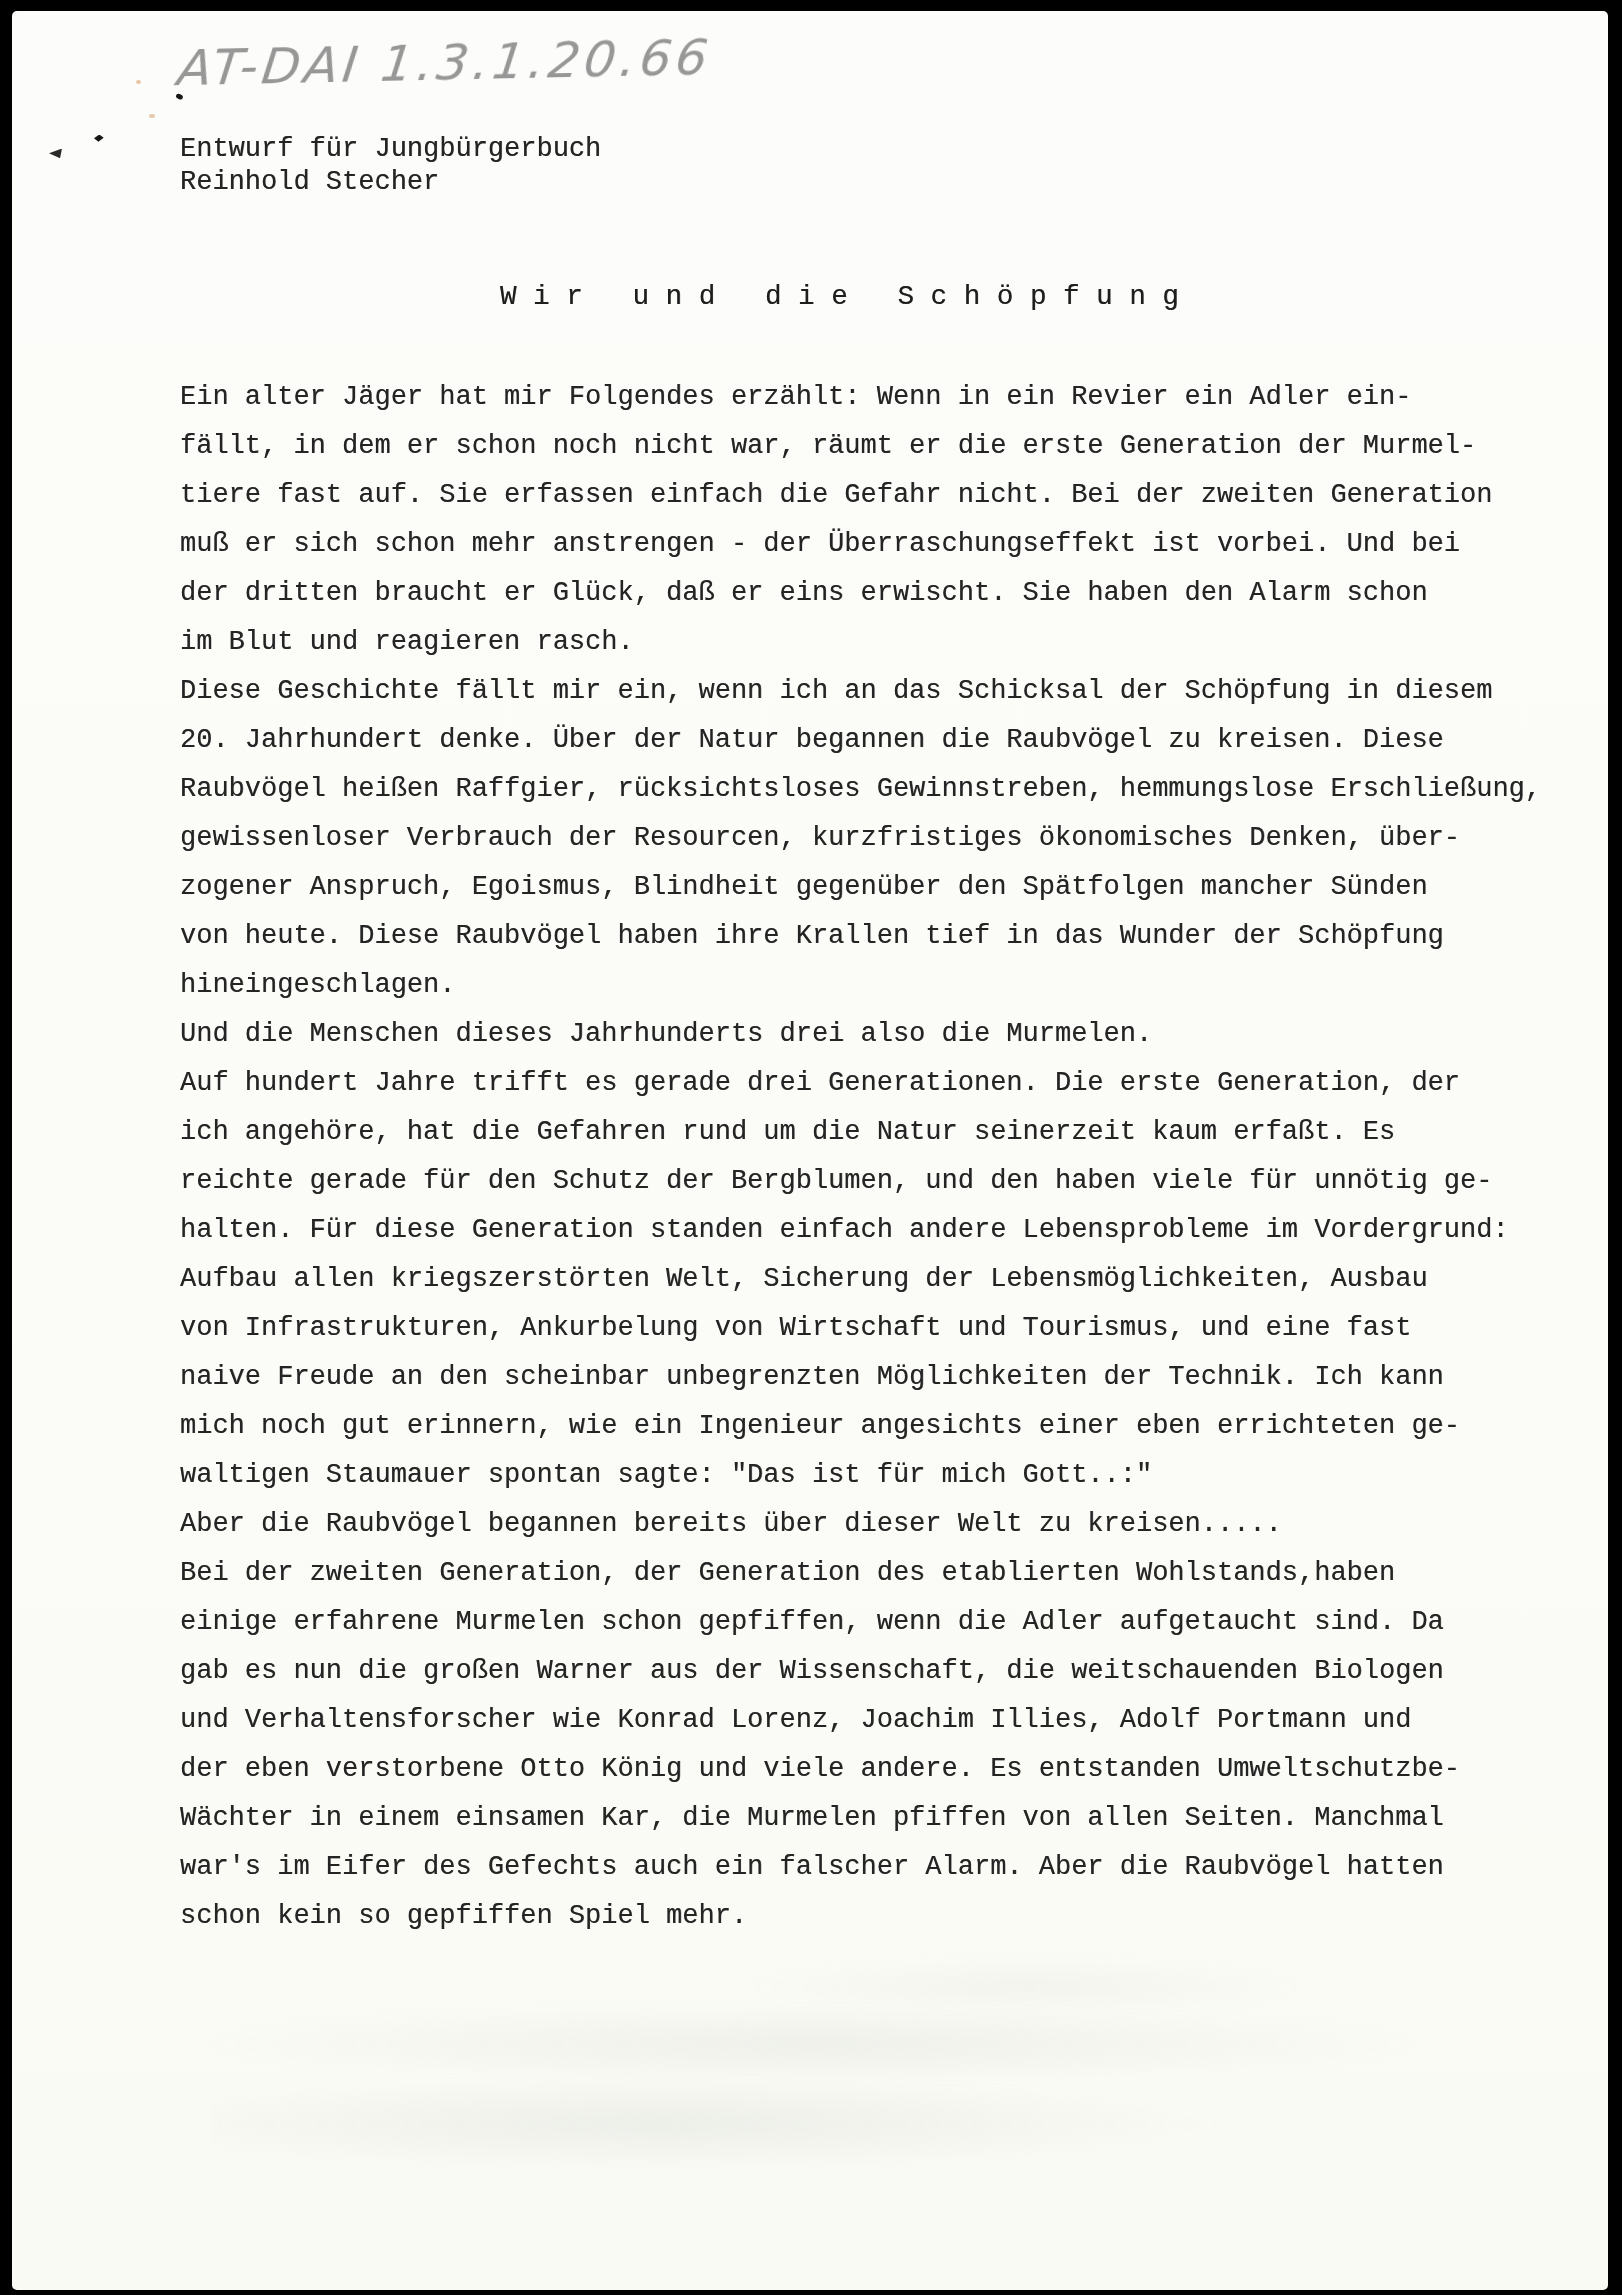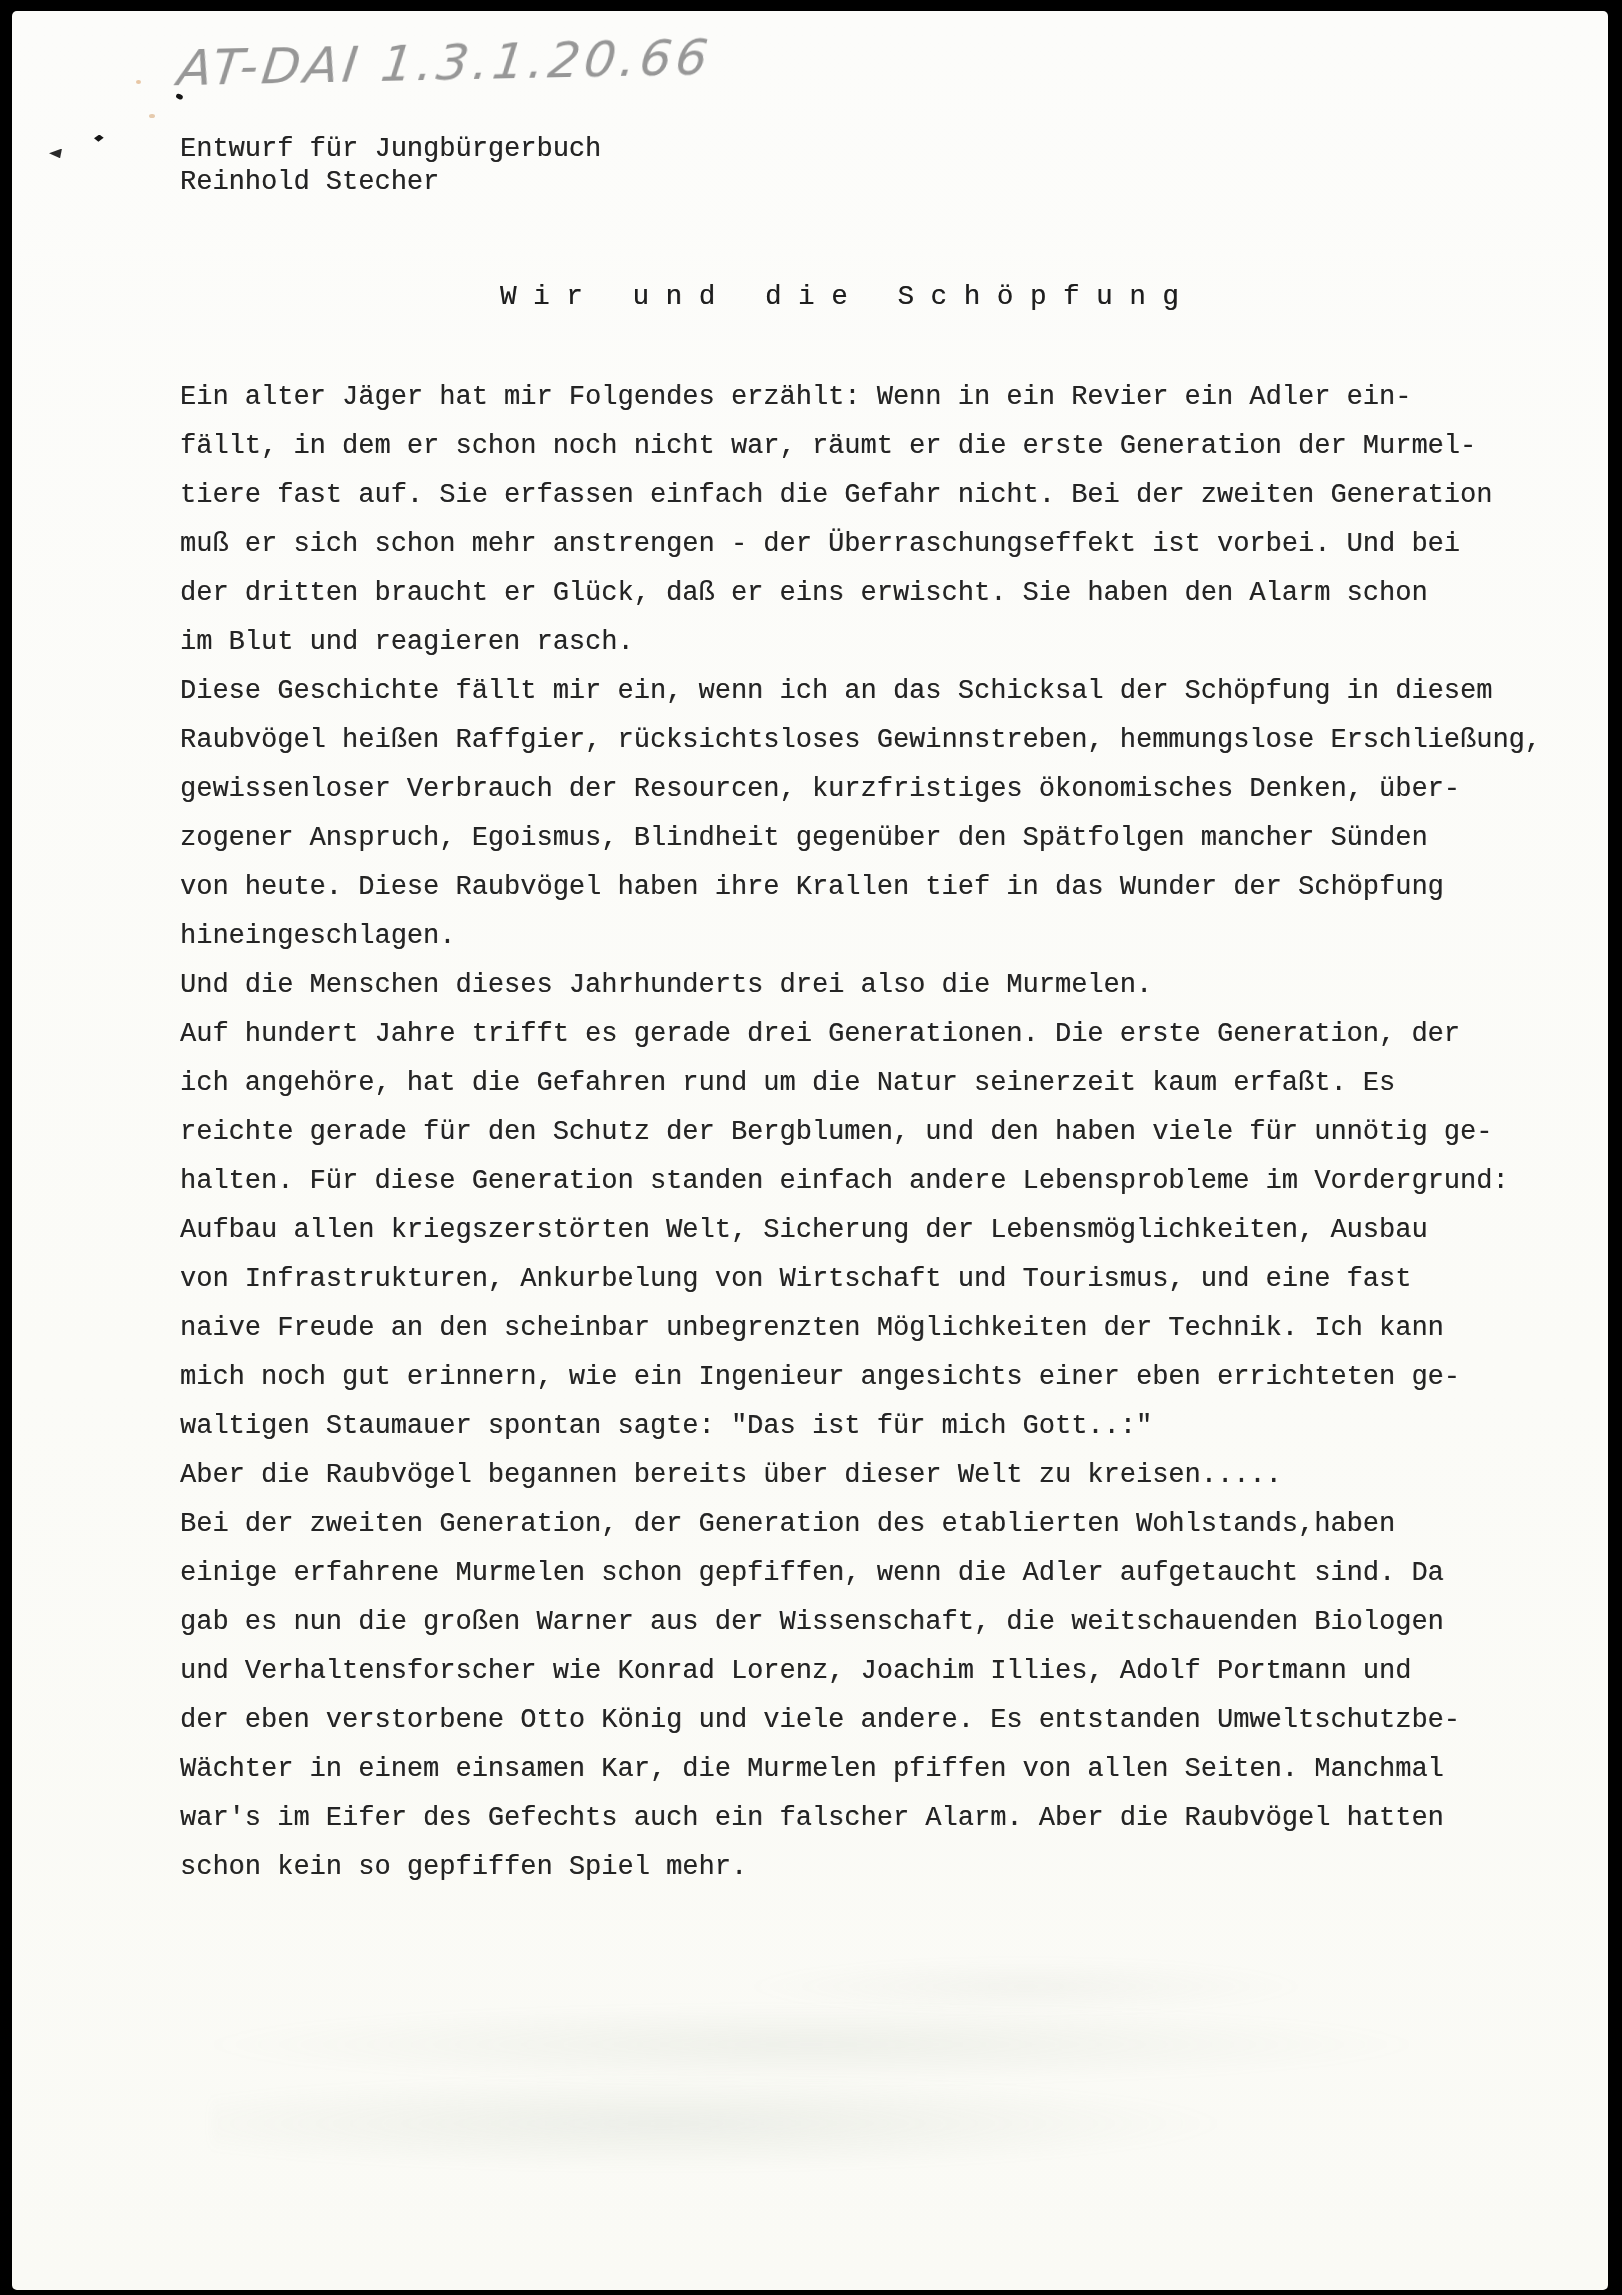--- a/index.html
+++ b/index.html
@@ -59,20 +59,21 @@
     <div class="title">W i r   u n d   d i e   S c h ö p f u n g</div>
 
     <div class="body">
       <div class="tl">Ein alter Jäger hat mir Folgendes erzählt: Wenn in ein Revier ein Adler ein-</div>
       <div class="tl">fällt, in dem er schon noch nicht war, räumt er die erste Generation der Murmel-</div>
       <div class="tl">tiere fast auf. Sie erfassen einfach die Gefahr nicht. Bei der zweiten Generation</div>
       <div class="tl">muß er sich schon mehr anstrengen - der Überraschungseffekt ist vorbei. Und bei</div>
       <div class="tl">der dritten braucht er Glück, daß er eins erwischt. Sie haben den Alarm schon</div>
       <div class="tl">im Blut und reagieren rasch.</div>
       <div class="tl">Diese Geschichte fällt mir ein, wenn ich an das Schicksal der Schöpfung in diesem</div>
+      <div class="tl">20. Jahrhundert denke. Über der Natur begannen die Raubvögel zu kreisen. Diese</div>
       <div class="tl">Raubvögel heißen Raffgier, rücksichtsloses Gewinnstreben, hemmungslose Erschließung,</div>
       <div class="tl">gewissenloser Verbrauch der Resourcen, kurzfristiges ökonomisches Denken, über-</div>
       <div class="tl">zogener Anspruch, Egoismus, Blindheit gegenüber den Spätfolgen mancher Sünden</div>
       <div class="tl">von heute. Diese Raubvögel haben ihre Krallen tief in das Wunder der Schöpfung</div>
       <div class="tl">hineingeschlagen.</div>
       <div class="tl">Und die Menschen dieses Jahrhunderts drei also die Murmelen.</div>
       <div class="tl">Auf hundert Jahre trifft es gerade drei Generationen. Die erste Generation, der</div>
       <div class="tl">ich angehöre, hat die Gefahren rund um die Natur seinerzeit kaum erfaßt. Es</div>
       <div class="tl">reichte gerade für den Schutz der Bergblumen, und den haben viele für unnötig ge-</div>
       <div class="tl">halten. Für diese Generation standen einfach andere Lebensprobleme im Vordergrund:</div>

